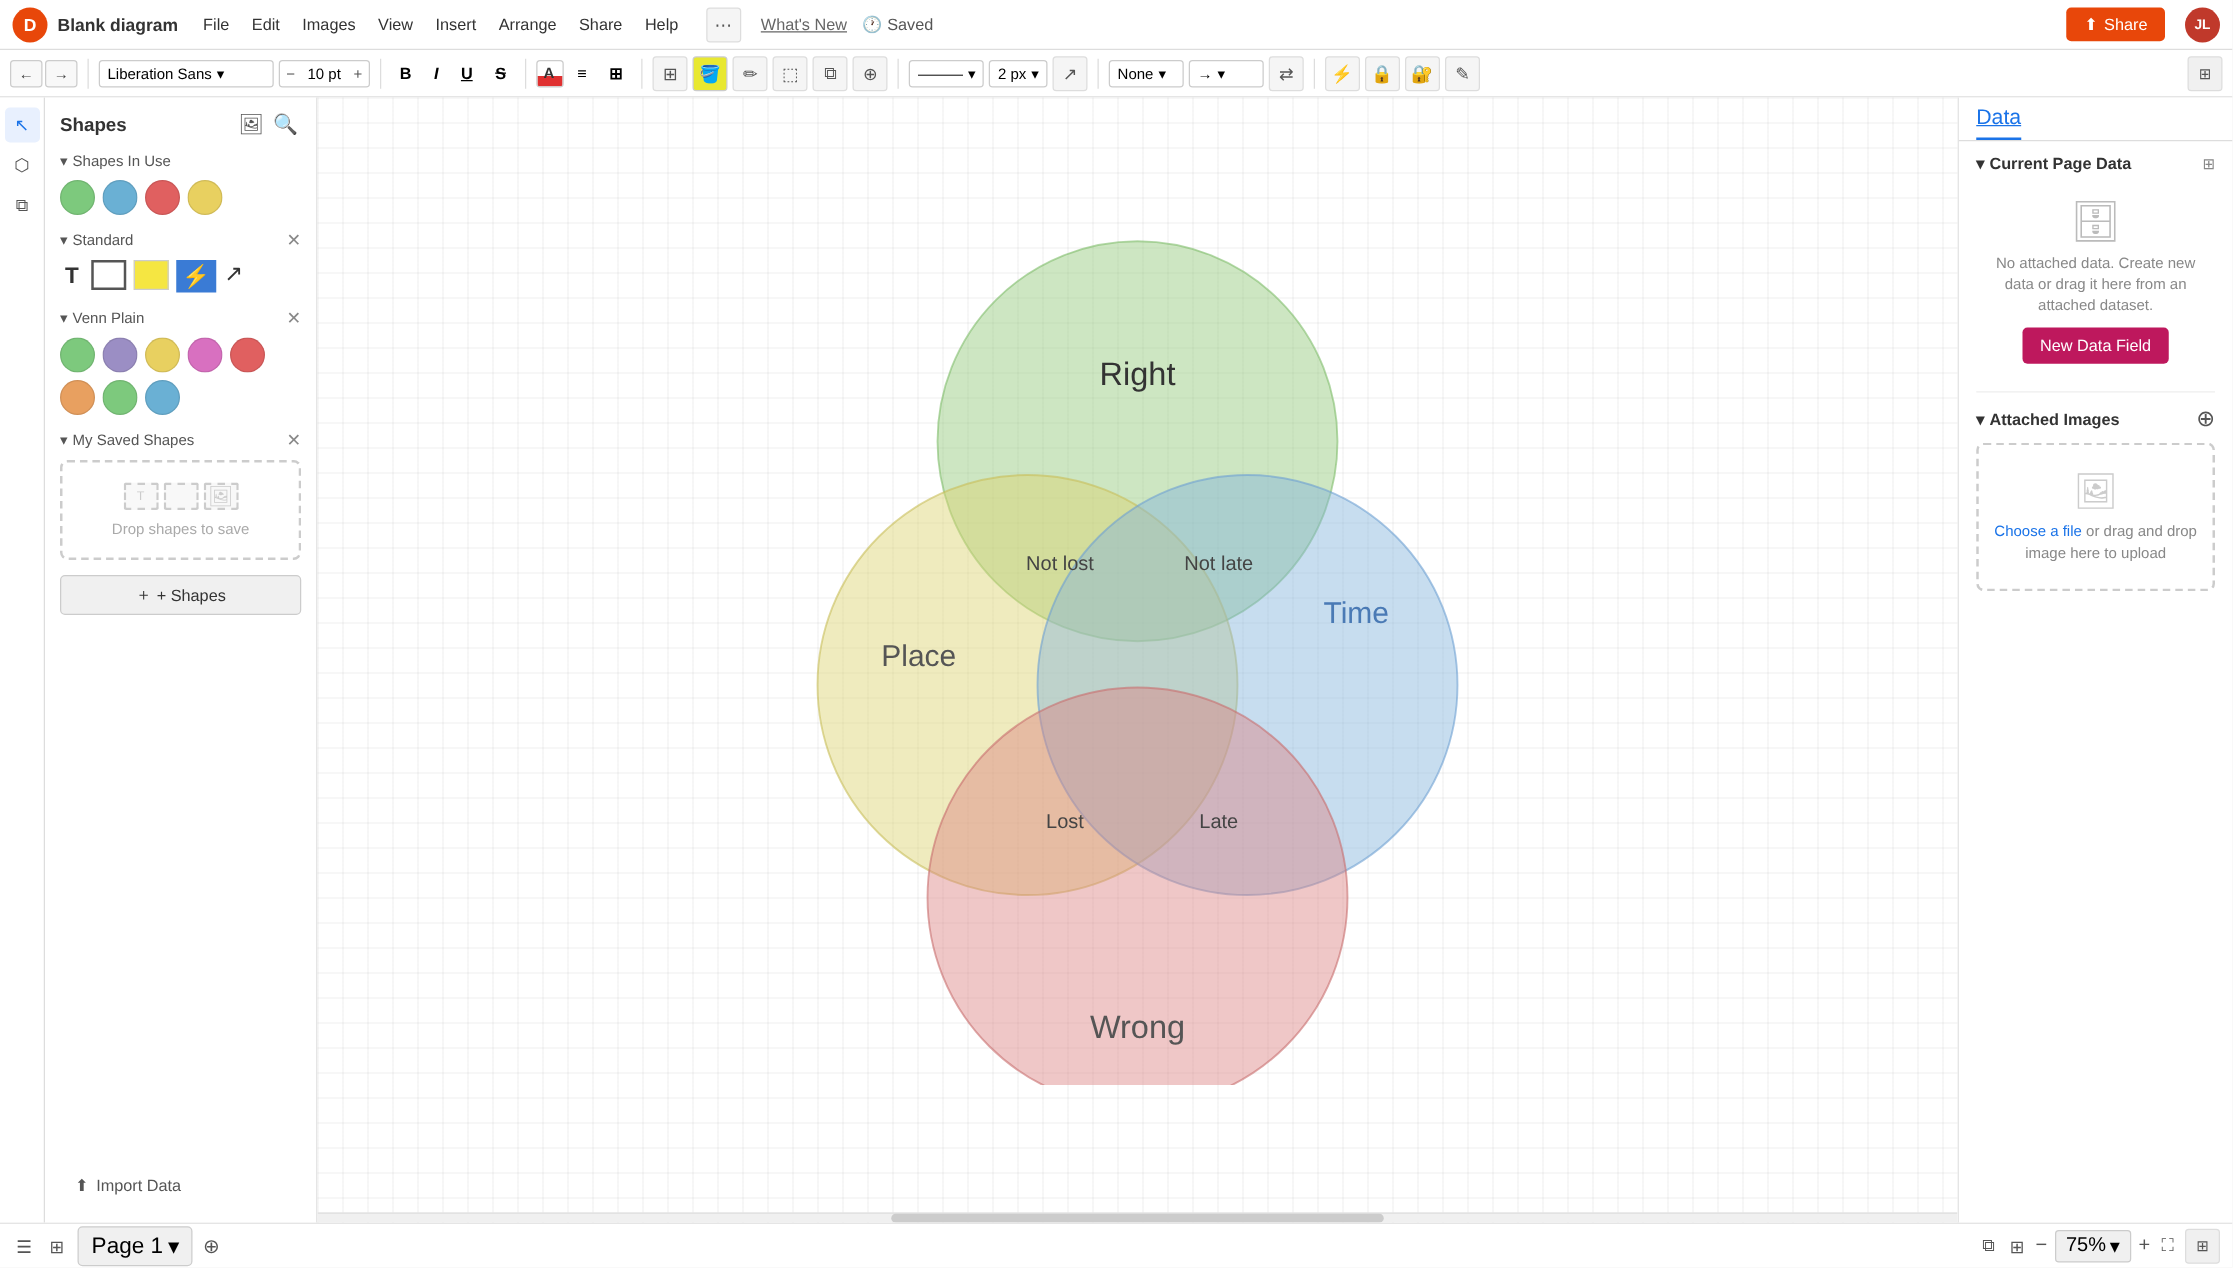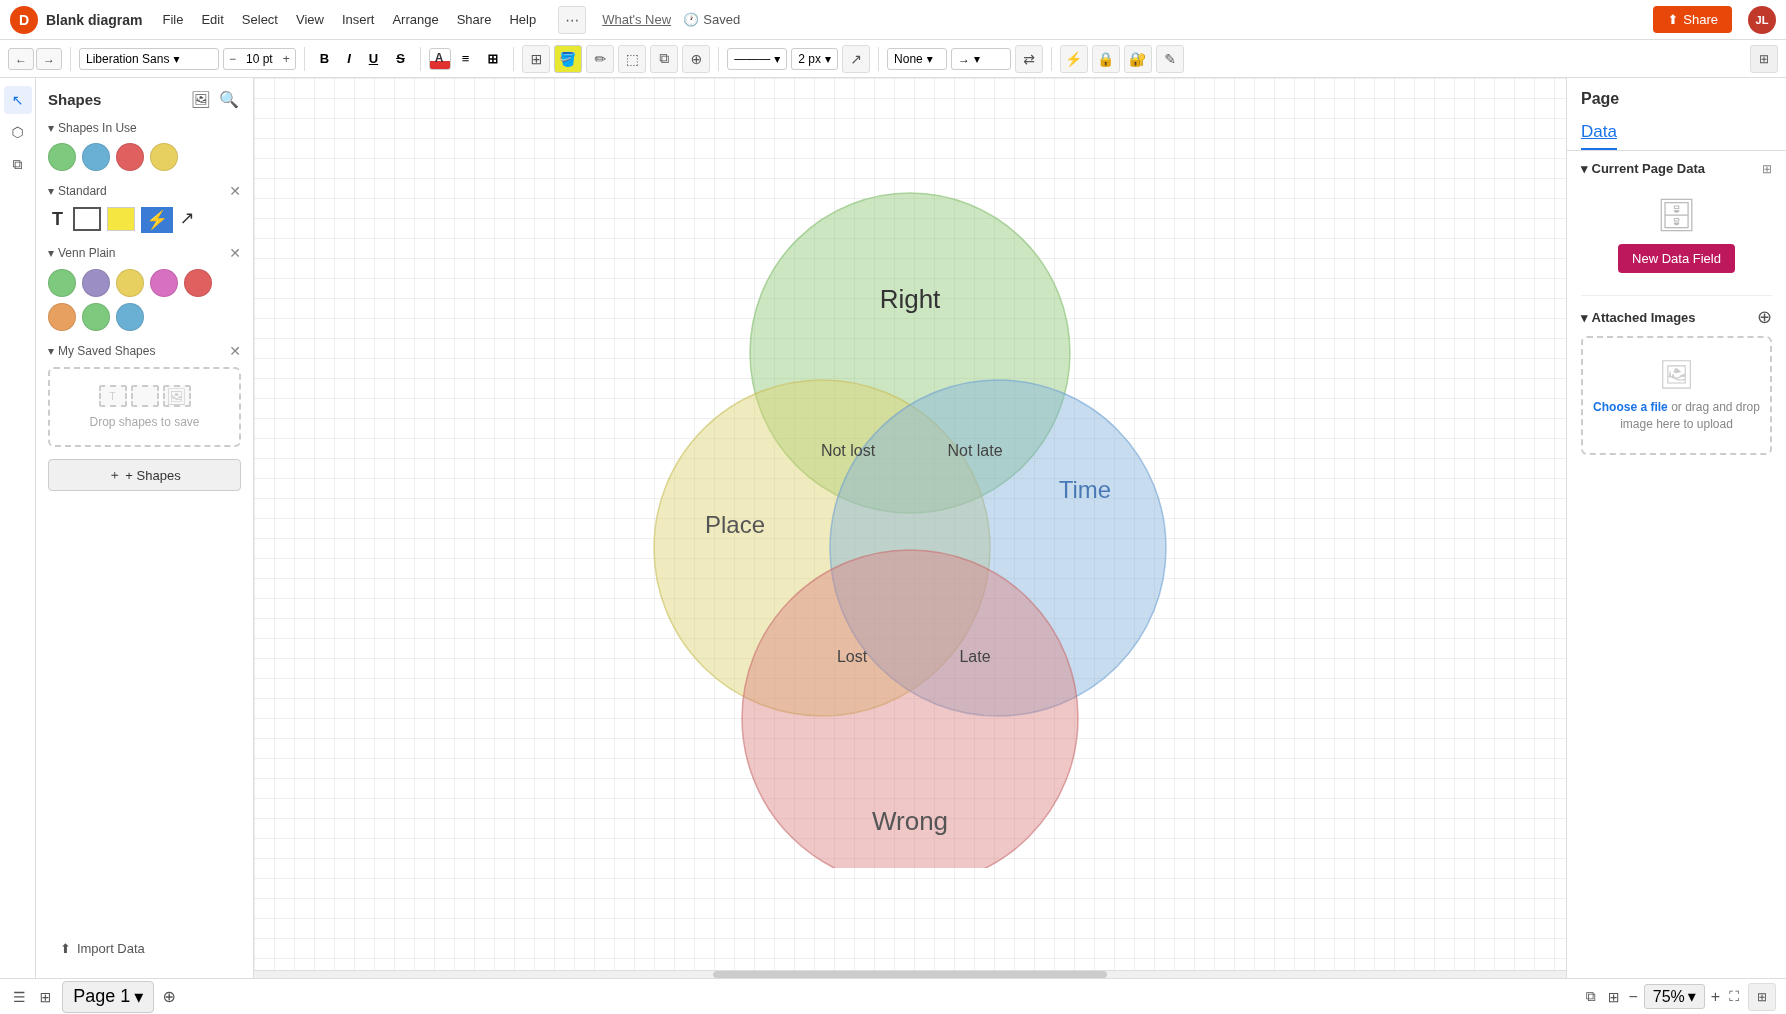--- a/index.html
+++ b/index.html
@@ -277,21 +277,21 @@
     .attach-title { font-size: 13px; font-weight: bold; color: #333; display: flex; align-items: center; gap: 4px; }
     .attach-add-btn { font-size: 18px; color: #555; cursor: pointer; }
     .attach-drop-zone {
       border: 2px dashed #ccc; border-radius: 6px;
       padding: 20px 10px;
       display: flex; flex-direction: column; align-items: center;
       gap: 8px; color: #aaa;
     }
     .attach-drop-icon { font-size: 28px; color: #ccc; }
     .attach-drop-text { font-size: 12px; text-align: center; color: #888; line-height: 1.4; }
-    .attach-link { color: #1a73e8; cursor: pointer; text-decoration: none; font-weight: bold; }
+    .attach-link { color: #1a73e8; cursor: pointer; text-decoration: none; }
 
     
     #bottom-bar {
       height: 36px;
       background: #fff;
       border-top: 1px solid #ddd;
       display: flex;
       align-items: center;
       padding: 0 10px;
       gap: 8px;
@@ -320,21 +320,21 @@
   </style>
 </head>
 <body>
 
 <div id="title-bar">
   <div class="app-logo">D</div>
   <span class="title-text">Blank diagram</span>
   <div class="menu-bar">
     <span class="menu-item">File</span>
     <span class="menu-item">Edit</span>
-    <span class="menu-item">Select</span>
+    <span class="menu-item">Images</span>
     <span class="menu-item">View</span>
     <span class="menu-item">Insert</span>
     <span class="menu-item">Arrange</span>
     <span class="menu-item">Share</span>
     <span class="menu-item">Help</span>
   </div>
   <div class="icon-btn" style="margin-left:6px;">⋯</div>
   <span class="whats-new">What's New</span>
   <div class="saved-btn">
     <span>🕐</span>
@@ -540,36 +540,36 @@
         <text x="345" y="474" text-anchor="middle" font-size="16" font-family="Arial" fill="#444">Late</text>
       </svg>
     </div>
 
     <div style="position:absolute; bottom:0; left:0; right:0; height:8px; background:#f0f0f0; border-top:1px solid #ddd;">
       <div style="position:absolute; left:35%; width:30%; height:100%; background:#ccc; border-radius:4px;"></div>
     </div>
   </div>
 
   <div id="right-panel">
-    <div class="right-panel-title">Page</div>
     <div class="right-panel-tabs">
       <div class="right-tab active">Data</div>
     </div>
 
     <div class="right-section">
       <div class="right-section-header">
         <div class="right-section-title">
           <span>▾</span>
           <span>Current Page Data</span>
         </div>
         <span class="right-section-icon">⊞</span>
       </div>
 
       <div class="no-data-area">
         <div class="no-data-icon">🗄</div>
+        <div class="no-data-text">No attached data. Create new data or drag it here from an attached dataset.</div>
         <button class="new-data-btn">New Data Field</button>
       </div>
     </div>
 
     <div class="divider"></div>
 
     <div class="attach-images-section">
       <div class="attach-header">
         <div class="attach-title">
           <span>▾</span>

